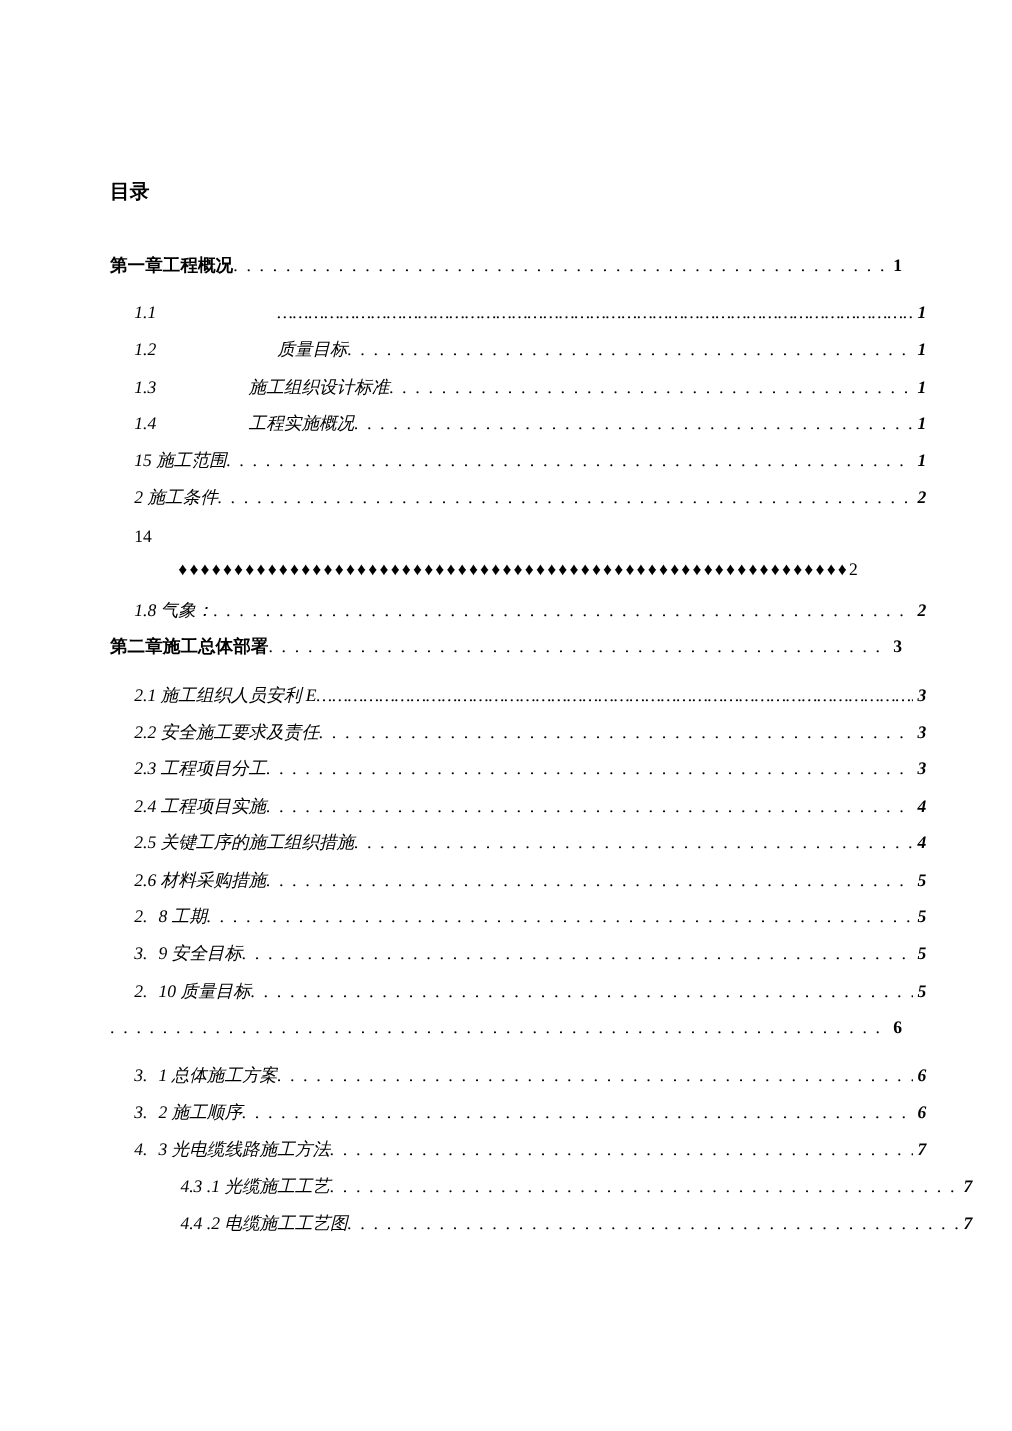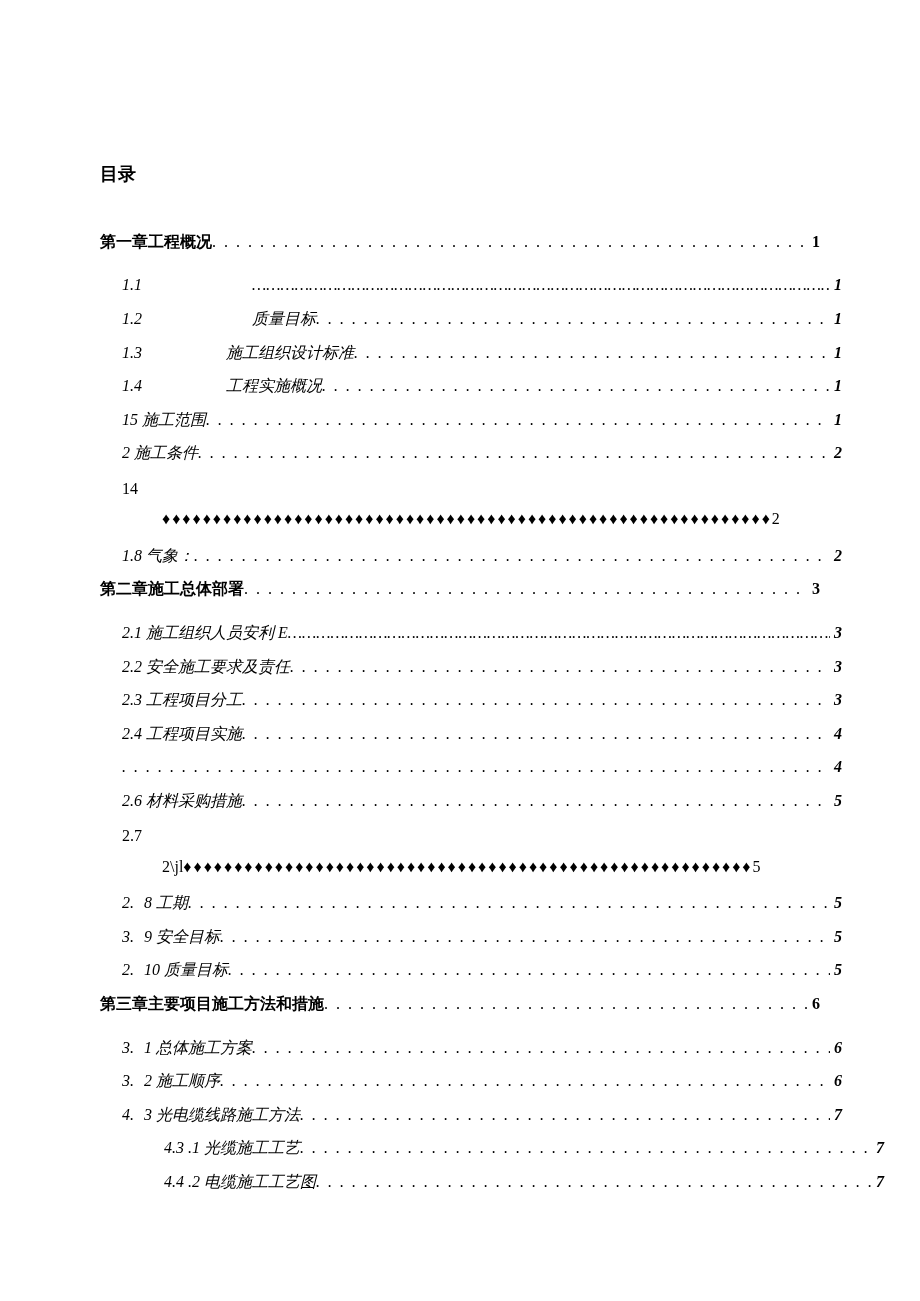--- a/index.html
+++ b/index.html
@@ -173,31 +173,31 @@
       <span class="toc-dots dots-fill"></span>
       <span class="toc-page">3</span>
     </div>
     <div class="toc-line level1">
       <span class="toc-label">2.4 工程项目实施</span>
       <span> </span>
       <span class="toc-dots dots-fill"></span>
       <span class="toc-page">4</span>
     </div>
     <div class="toc-line level1">
+      <span class="toc-label">2.5 关键工序的施工组织措施</span>
       <span> </span>
       <span class="toc-dots dots-fill"></span>
       <span class="toc-page">4</span>
     </div>
     <div class="toc-line level1">
       <span class="toc-label">2.6 材料采购措施</span>
       <span> </span>
       <span class="toc-dots dots-fill"></span>
       <span class="toc-page">5</span>
     </div>
-    <div class="diamond-block"><span class="diamond-num">2.7</span><br><span style="display: inline-block; width: 40px;"></span><span>2\jl</span><span class="diamonds">♦♦♦♦♦♦♦♦♦♦♦♦♦♦♦♦♦♦♦♦♦♦♦♦♦♦♦♦♦♦♦♦♦♦♦♦♦♦♦♦♦♦♦♦♦♦♦♦♦♦♦♦♦♦♦♦</span><span>5</span></div>
     <div class="toc-line level1">
       <span class="toc-num">2.</span>
       <span class="toc-gap" style="width: 10px;"></span>
       <span class="toc-label">8 工期</span>
       <span> </span>
       <span class="toc-dots dots-fill"></span>
       <span class="toc-page">5</span>
     </div>
     <div class="toc-line level1">
       <span class="toc-num">3.</span>
@@ -209,21 +209,20 @@
     </div>
     <div class="toc-line level1">
       <span class="toc-num">2.</span>
       <span class="toc-gap" style="width: 10px;"></span>
       <span class="toc-label">10 质量目标</span>
       <span> </span>
       <span class="toc-dots dots-fill"></span>
       <span class="toc-page">5</span>
     </div>
     <div class="toc-line level0">
-      <span class="toc-label bold">第三章主要项目施工方法和措施</span>
       <span> </span>
       <span class="toc-dots dots-fill"></span>
       <span class="toc-page">6</span>
     </div>
     <div class="toc-line level1">
       <span class="toc-num">3.</span>
       <span class="toc-gap" style="width: 10px;"></span>
       <span class="toc-label">1 总体施工方案</span>
       <span> </span>
       <span class="toc-dots dots-fill"></span>

